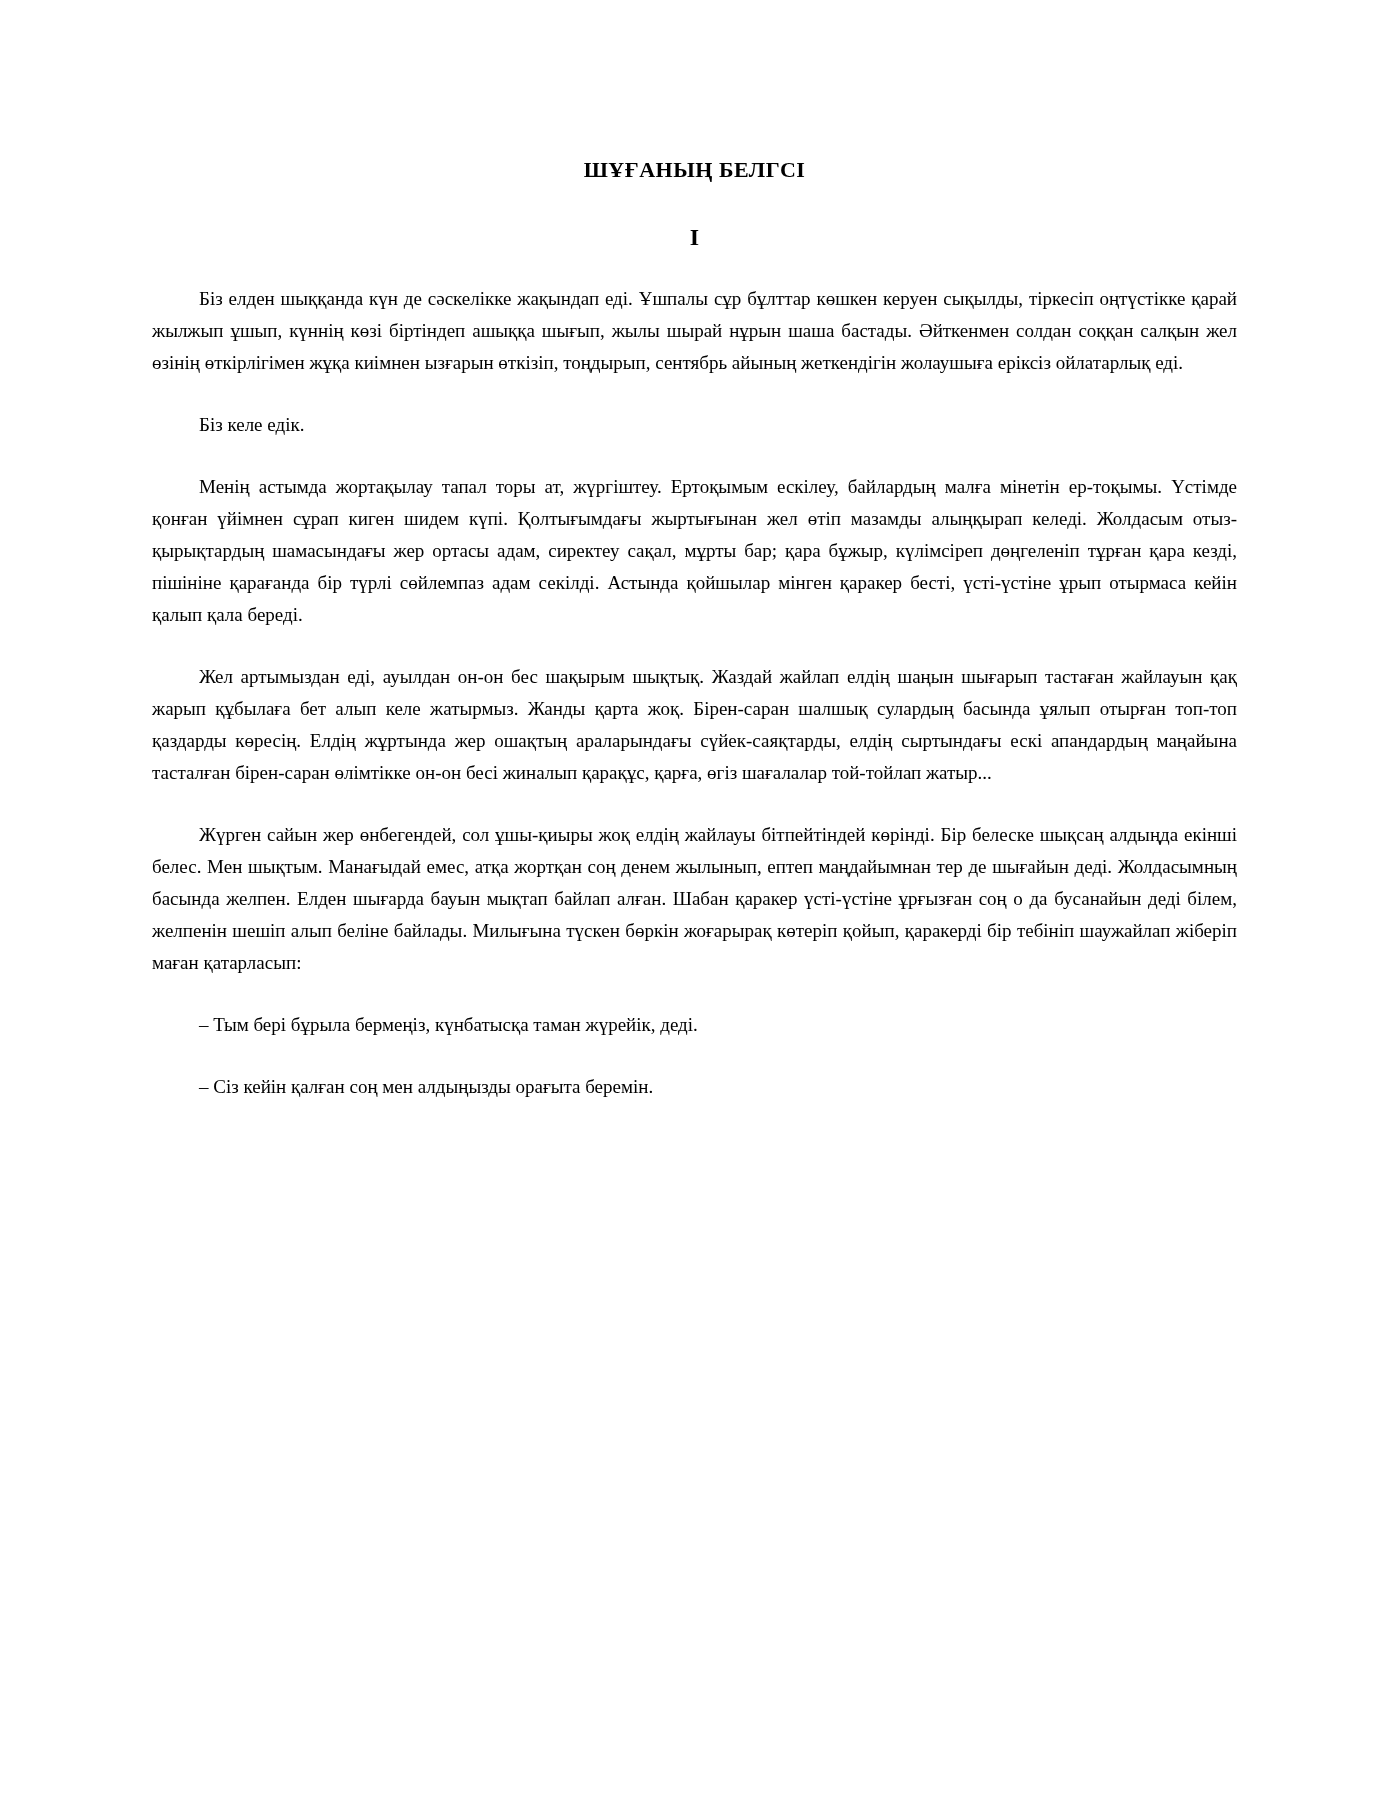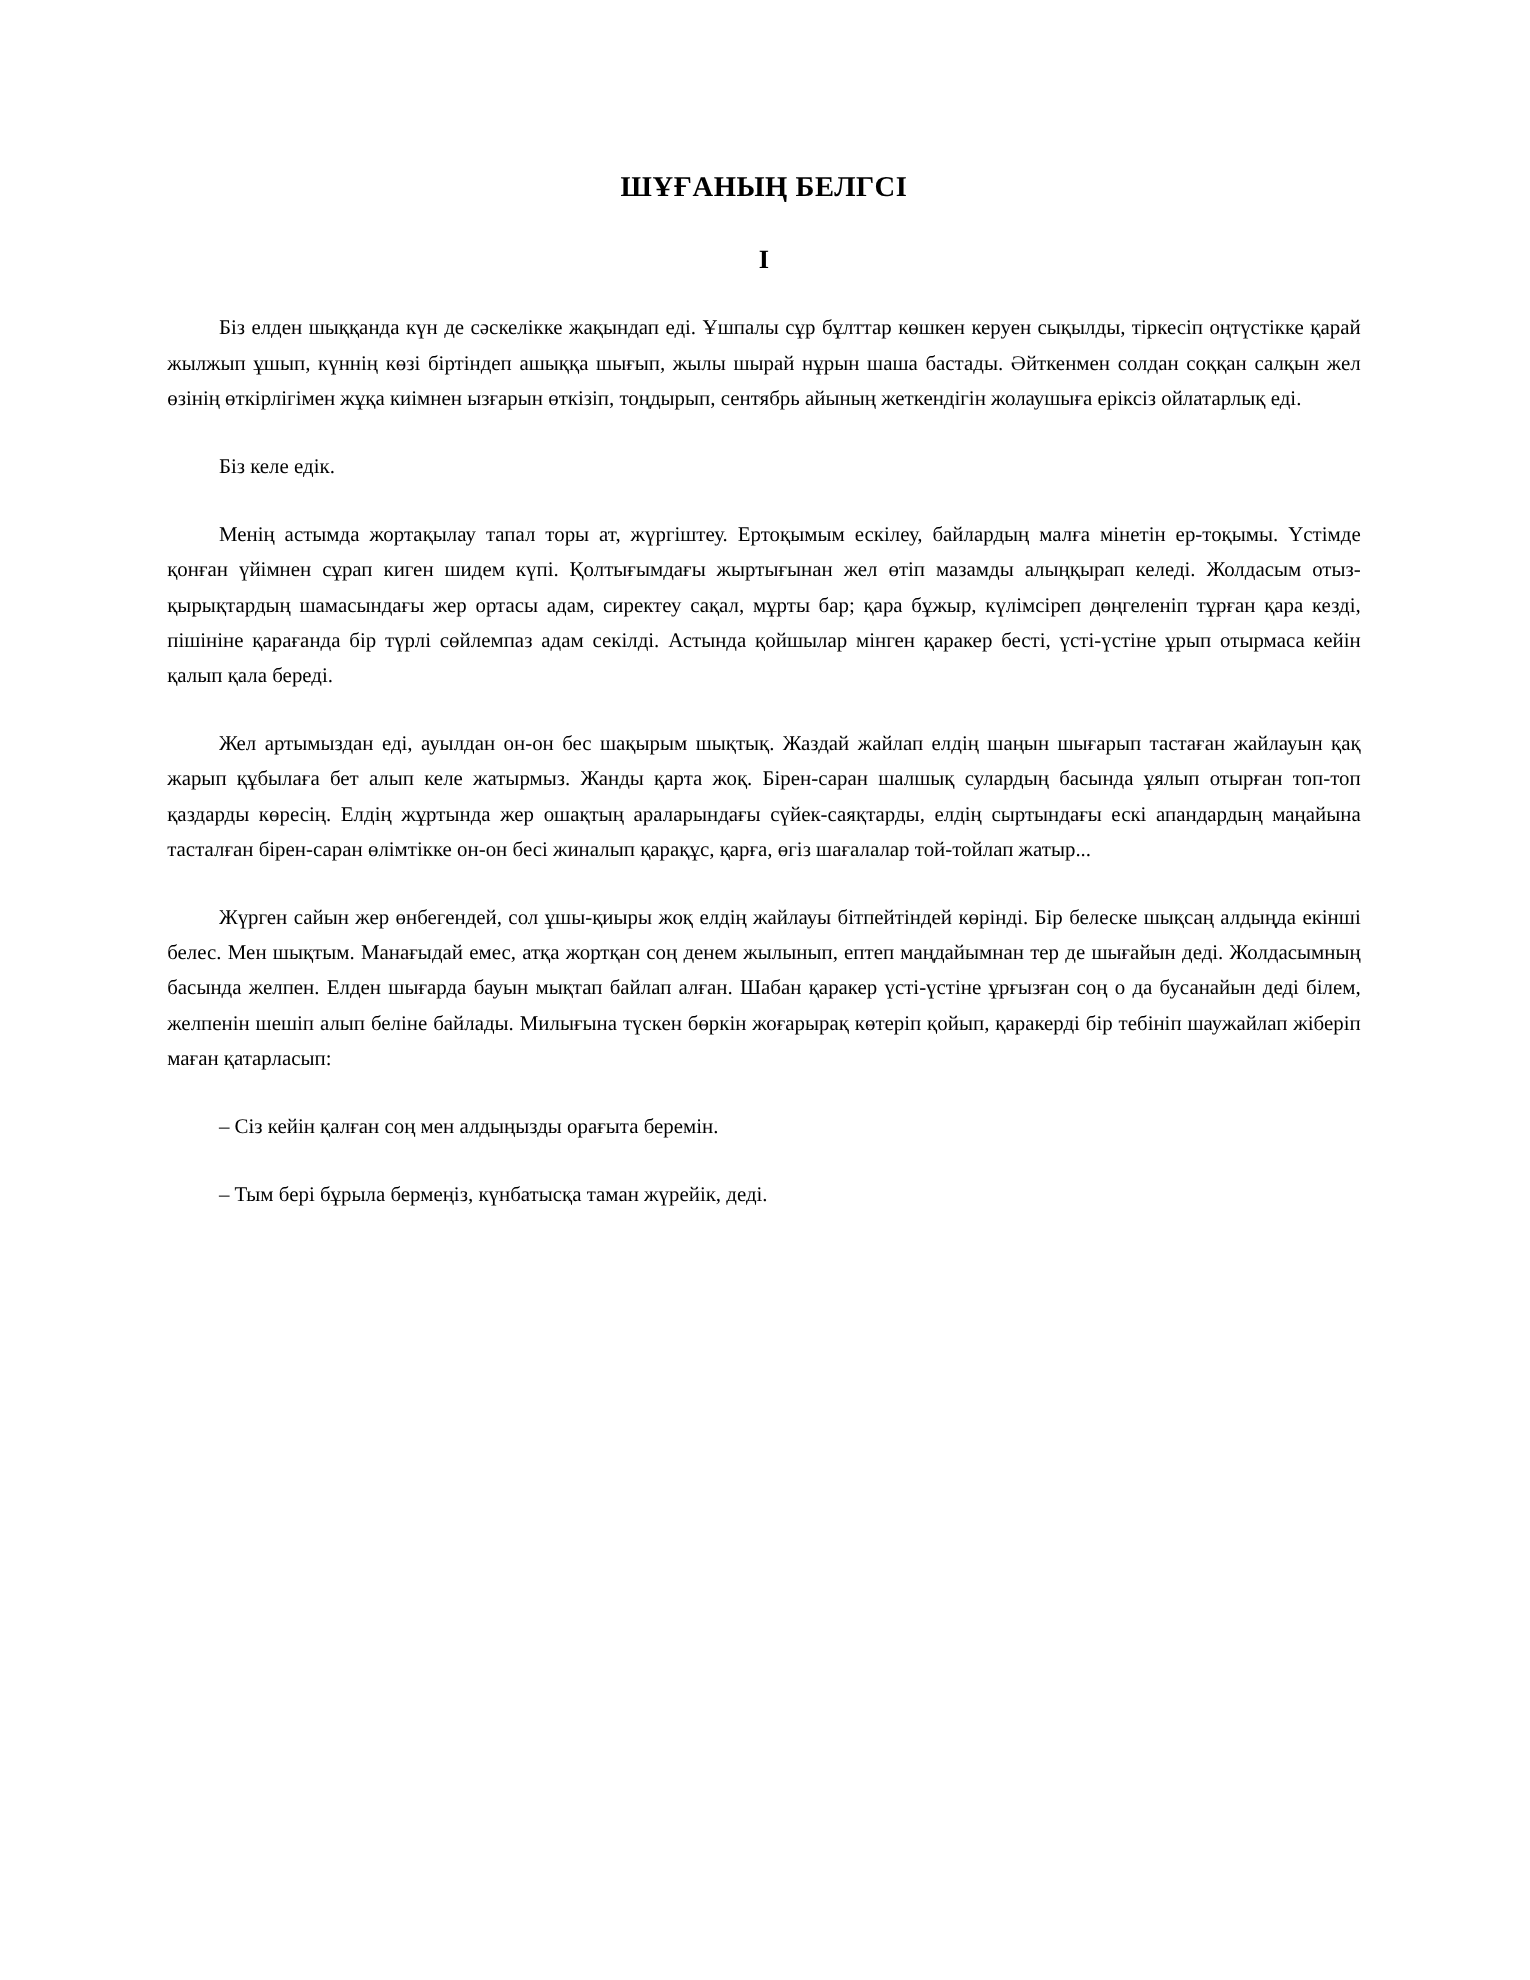--- a/index.html
+++ b/index.html
@@ -17,21 +17,21 @@
   .page {
     box-sizing: border-box;
     width: 1391px;
     height: 1800px;
     padding: 155px 154px 0 152px;
     background: #ffffff;
   }
   .doc-title {
     margin: 0 0 36px 0;
     text-align: center;
-    font-size: 26px;
+    font-size: 22px;
     line-height: 30px;
     font-weight: bold;
     letter-spacing: 0.5px;
   }
   .chapter-number {
     margin: 0 0 30px 0;
     text-align: center;
     font-size: 24px;
     line-height: 32px;
     font-weight: bold;
@@ -55,17 +55,17 @@
   <h1 class="doc-title">ШҰҒАНЫҢ БЕЛГСІ</h1>
 
   <h2 class="chapter-number">І</h2>
 
   <div class="body-text">
     <p>Біз елден шыққанда күн де сәскелікке жақындап еді. Ұшпалы сұр бұлттар көшкен керуен сықылды, тіркесіп оңтүстікке қарай жылжып ұшып, күннің көзі біртіндеп ашыққа шығып, жылы шырай нұрын шаша бастады. Әйткенмен солдан соққан салқын жел өзінің өткірлігімен жұқа киімнен ызғарын өткізіп, тоңдырып, сентябрь айының жеткендігін жолаушыға еріксіз ойлатарлық еді.</p>
     <p>Біз келе едік.</p>
     <p>Менің астымда жортақылау тапал торы ат, жүргіштеу. Ертоқымым ескілеу, байлардың малға мінетін ер-тоқымы. Үстімде қонған үйімнен сұрап киген шидем күпі. Қолтығымдағы жыртығынан жел өтіп мазамды алыңқырап келеді. Жолдасым отыз-қырықтардың шамасындағы жер ортасы адам, сиректеу сақал, мұрты бар; қара бұжыр, күлімсіреп дөңгеленіп тұрған қара кезді, пішініне қарағанда бір түрлі сөйлемпаз адам секілді. Астында қойшылар мінген қаракер бесті, үсті-үстіне ұрып отырмаса кейін қалып қала береді.</p>
     <p>Жел артымыздан еді, ауылдан он-он бес шақырым шықтық. Жаздай жайлап елдің шаңын шығарып тастаған жайлауын қақ жарып құбылаға бет алып келе жатырмыз. Жанды қарта жоқ. Бірен-саран шалшық сулардың басында ұялып отырған топ-топ қаздарды көресің. Елдің жұртында жер ошақтың араларындағы сүйек-саяқтарды, елдің сыртындағы ескі апандардың маңайына тасталған бірен-саран өлімтікке он-он бесі жиналып қарақұс, қарға, өгіз шағалалар той-тойлап жатыр...</p>
     <p>Жүрген сайын жер өнбегендей, сол ұшы-қиыры жоқ елдің жайлауы бітпейтіндей көрінді. Бір белеске шықсаң алдыңда екінші белес. Мен шықтым. Манағыдай емес, атқа жортқан соң денем жылынып, ептеп маңдайымнан тер де шығайын деді. Жолдасымның басында желпен. Елден шығарда бауын мықтап байлап алған. Шабан қаракер үсті-үстіне ұрғызған соң о да бусанайын деді білем, желпенін шешіп алып беліне байлады. Милығына түскен бөркін жоғарырақ көтеріп қойып, қаракерді бір тебініп шаужайлап жіберіп маған қатарласып:</p>
+    <p>– Тым бері бұрыла бермеңіз, күнбатысқа таман жүрейік, деді.</p>
     <p>– Сіз кейін қалған соң мен алдыңызды орағыта беремін.</p>
-    <p>– Тым бері бұрыла бермеңіз, күнбатысқа таман жүрейік, деді.</p>
   </div>
 
 </div>
 
 </body></html>

